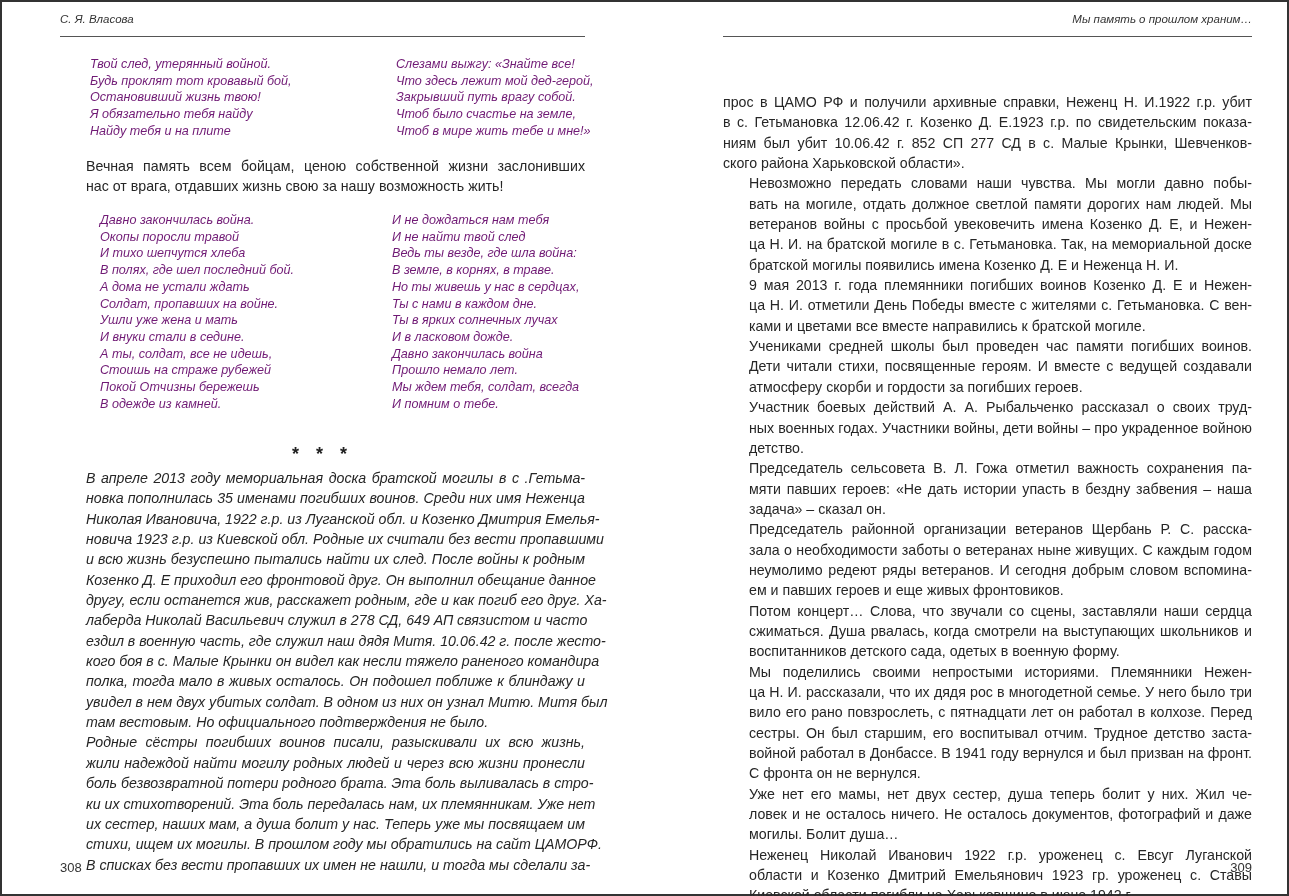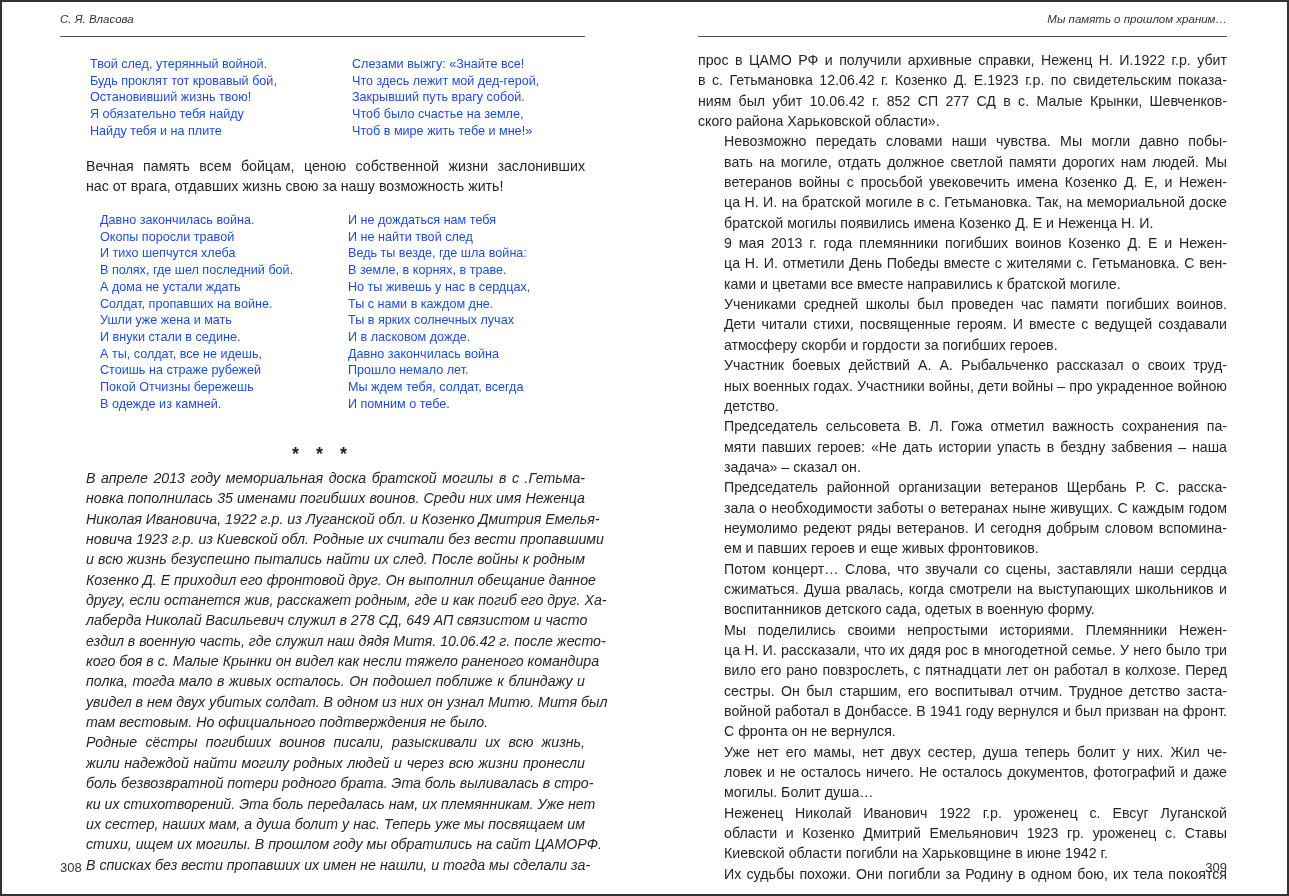--- a/index.html
+++ b/index.html
@@ -7,34 +7,34 @@
     width: 1289px; height: 896px; position: relative; overflow: hidden;
     font-family: "Liberation Sans", sans-serif; color: #262626;
   }
   .frame-top { position:absolute; left:0; top:0; width:1289px; height:2px; background:#333; }
   .frame-bottom { position:absolute; left:0; top:894px; width:1289px; height:2px; background:#333; }
   .frame-left { position:absolute; left:0; top:0; width:2px; height:896px; background:#333; }
   .frame-right { position:absolute; left:1287px; top:0; width:2px; height:896px; background:#333; }
 
   .page { position: absolute; top: 0; height: 896px; }
   .page.left { left: 60px; width: 525px; }
-  .page.right { left: 698px; width: 529px; }
+  .page.right { left: 723px; width: 529px; }
 
   .running-head {
     position: absolute; top: 13px; left: 0; right: 0;
     font-size: 11.5px; font-style: italic; color: #333;
   }
   .page.right .running-head { text-align: right; }
   .head-rule {
     position: absolute; top: 36px; left: 0; right: 0; height: 1px; background: #555;
   }
 
   .poem {
     position: absolute; left: 30px; display: flex;
-    font-size: 12.6px; line-height: 16.7px; color: #1d4ed8;
+    font-style: italic; font-size: 12.6px; line-height: 16.7px; color: #701a75; gap: 44px;
   }
   .poem .col { width: 262px; }
   .poem .col.c2 { width: 260px; }
   .poem-1 { top: 56px; }
   .poem-2 { top: 212px; left: 40px; }
   .poem-2 .col { width: 248px; }
 
   .prose {
     position: absolute; left: 0; right: 0;
     font-size: 14.2px; line-height: 20.35px; color: #262626;
@@ -153,21 +153,21 @@
   </div>
 
   <div class="page-number">308</div>
 </div>
 
 <div class="page right">
   <div class="running-head">Мы память о прошлом храним…</div>
   <div class="head-rule"></div>
 
   <div class="prose right-prose" id="right-prose">
-      <p style="text-indent: 0px;">
+      <p style="text-indent: 0px; margin-top: 42px;">
         <span class="line">прос в ЦАМО РФ и получили архивные справки, Неженц Н. И.1922 г.р. убит</span>
         <span class="line">в с. Гетьмановка 12.06.42 г. Козенко Д. Е.1923 г.р. по свидетельским показа-</span>
         <span class="line">ниям был убит 10.06.42 г. 852 СП 277 СД в с. Малые Крынки, Шевченков-</span>
         <span class="line last">ского района Харьковской области».</span>
       </p>
       <p>
         <span class="line">Невозможно передать словами наши чувства. Мы могли давно побы-</span>
         <span class="line">вать на могиле, отдать должное светлой памяти дорогих нам людей. Мы</span>
         <span class="line">ветеранов войны с просьбой увековечить имена Козенко Д. Е, и Нежен-</span>
         <span class="line">ца Н. И. на братской могиле в с. Гетьмановка. Так, на мемориальной доске</span>

